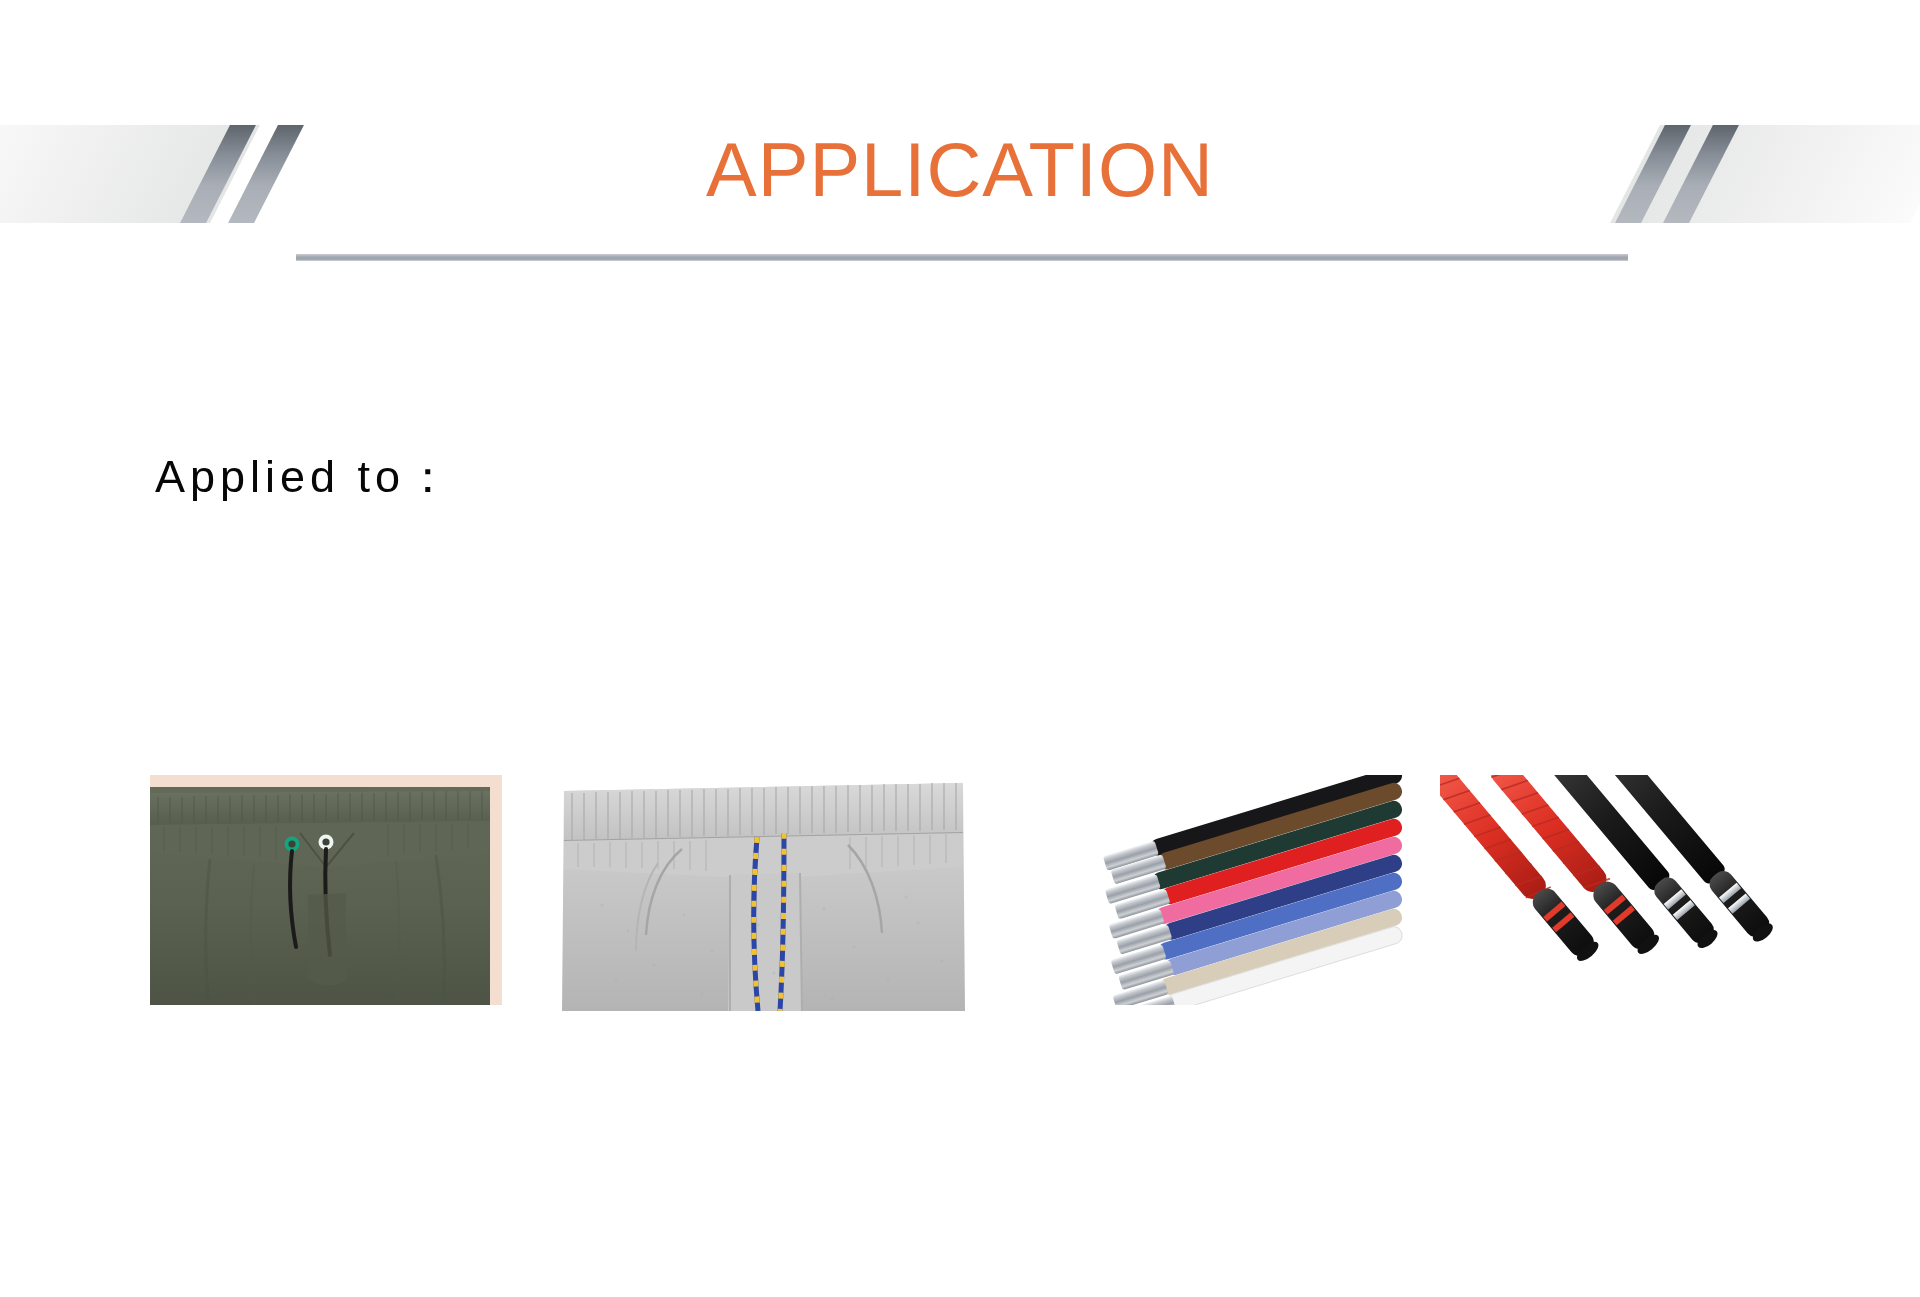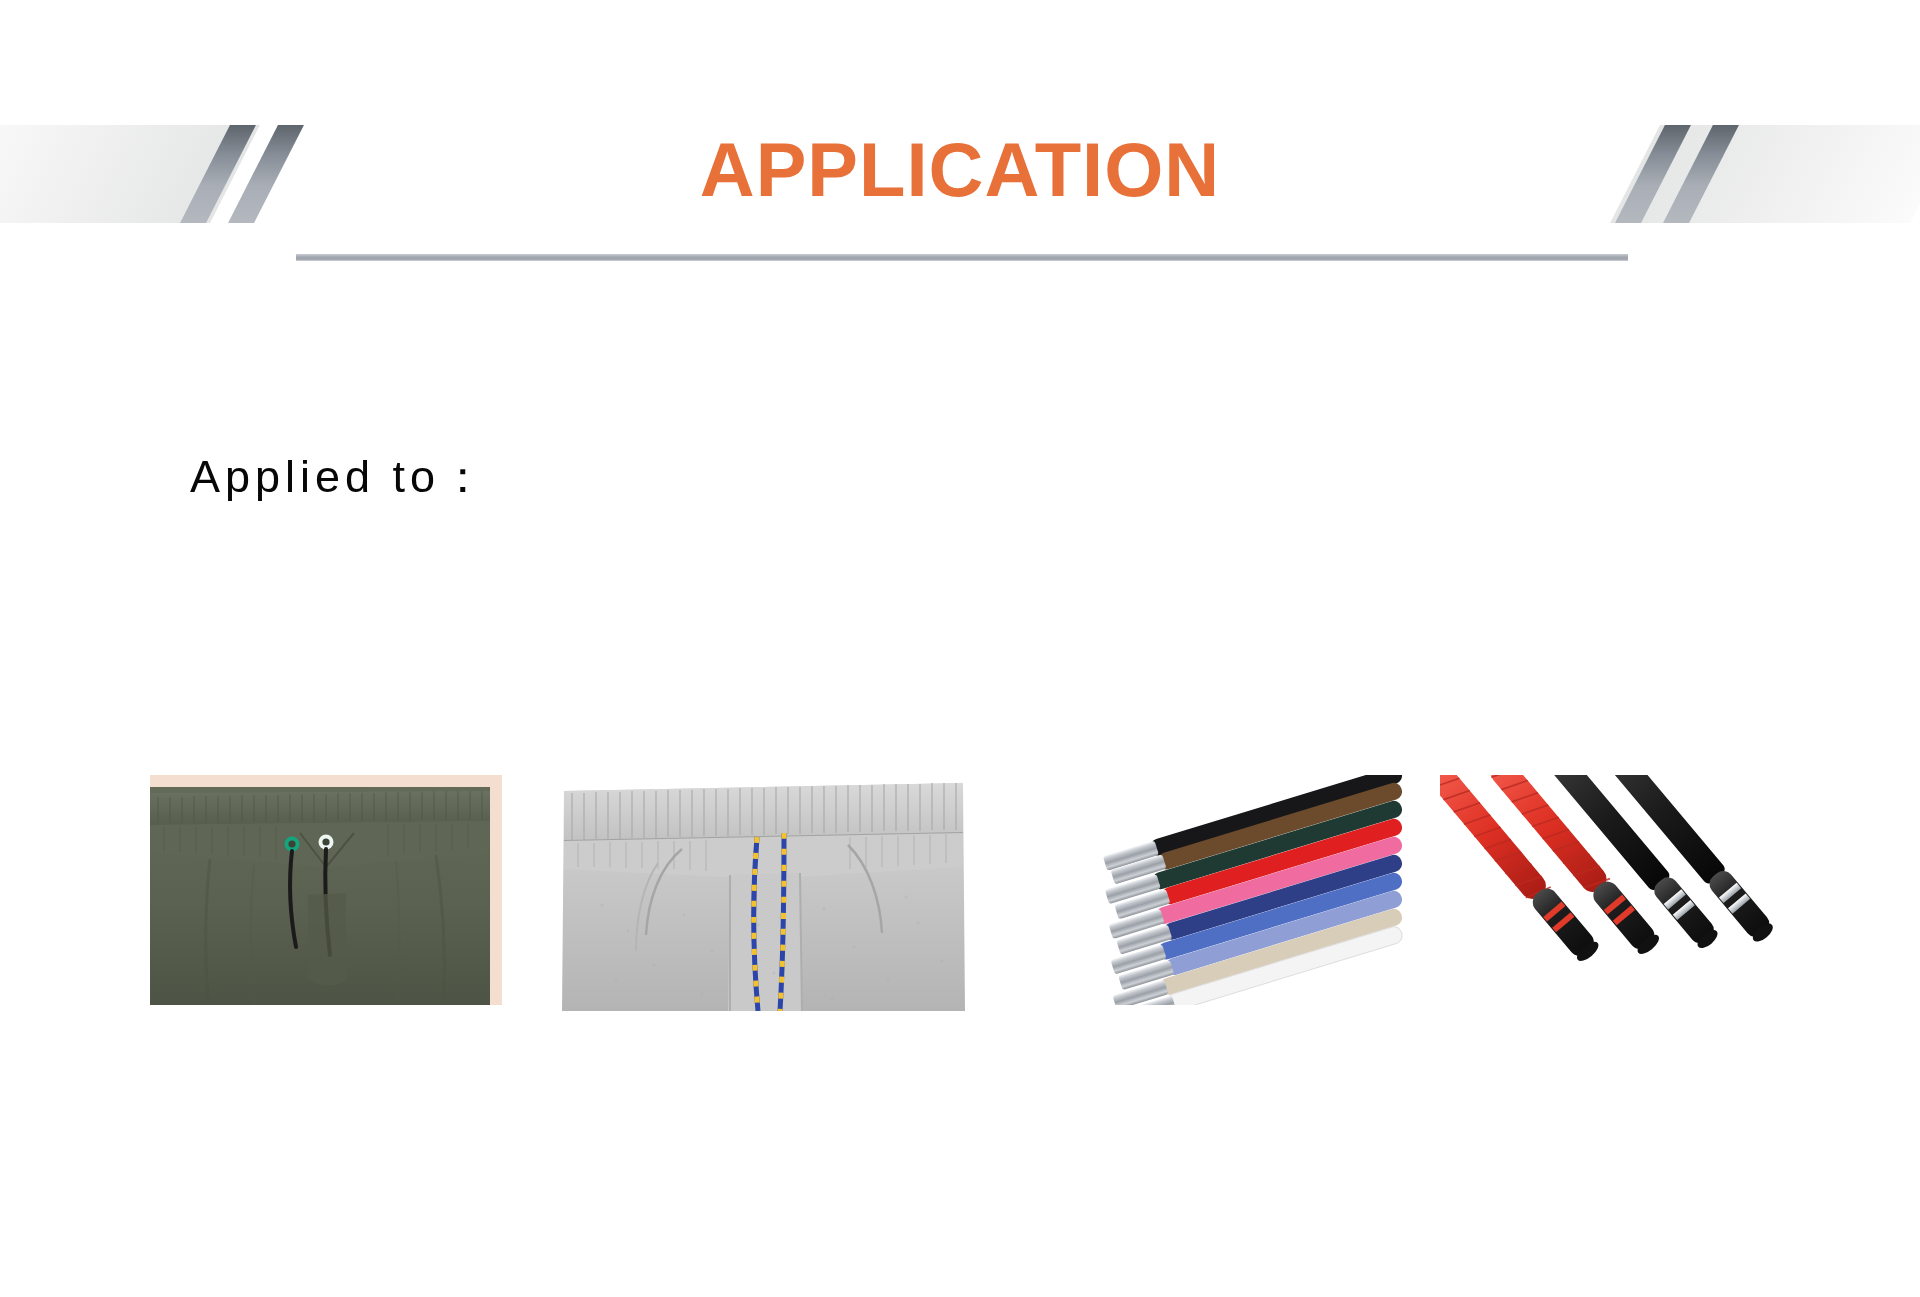--- a/index.html
+++ b/index.html
@@ -50,21 +50,21 @@
   .slash.l2 { left: 253px; }
   .slash.r1 { left: 1640px; }
   .slash.r2 { left: 1688px; }
 
   
   #page-title {
     position: absolute;
     left: 0; top: 118px; width: 1920px;
     text-align: center;
     font-size: 76px;
-    font-weight: bold;
+    font-weight: normal;
     letter-spacing: 1px;
     line-height: 104px;
     color: #e8713a;
     white-space: nowrap;
   }
 
   
   #title-divider {
     position: absolute;
     left: 296px; top: 254px;
@@ -79,21 +79,20 @@
   }
 
   #applied-heading {
     position: absolute;
     left: 155px; top: 147px;
     font-size: 45px;
     font-weight: normal;
     letter-spacing: 5px;
     color: #070707;
     white-space: nowrap;
-    margin-left: 35px;
   }
 
   #applied-body {
     position: absolute;
     left: 155px; top: 267px;
     width: 1645px;
     font-size: 37px;
     line-height: 59px;
     color: #0b0b0b;
     text-align: justify;

